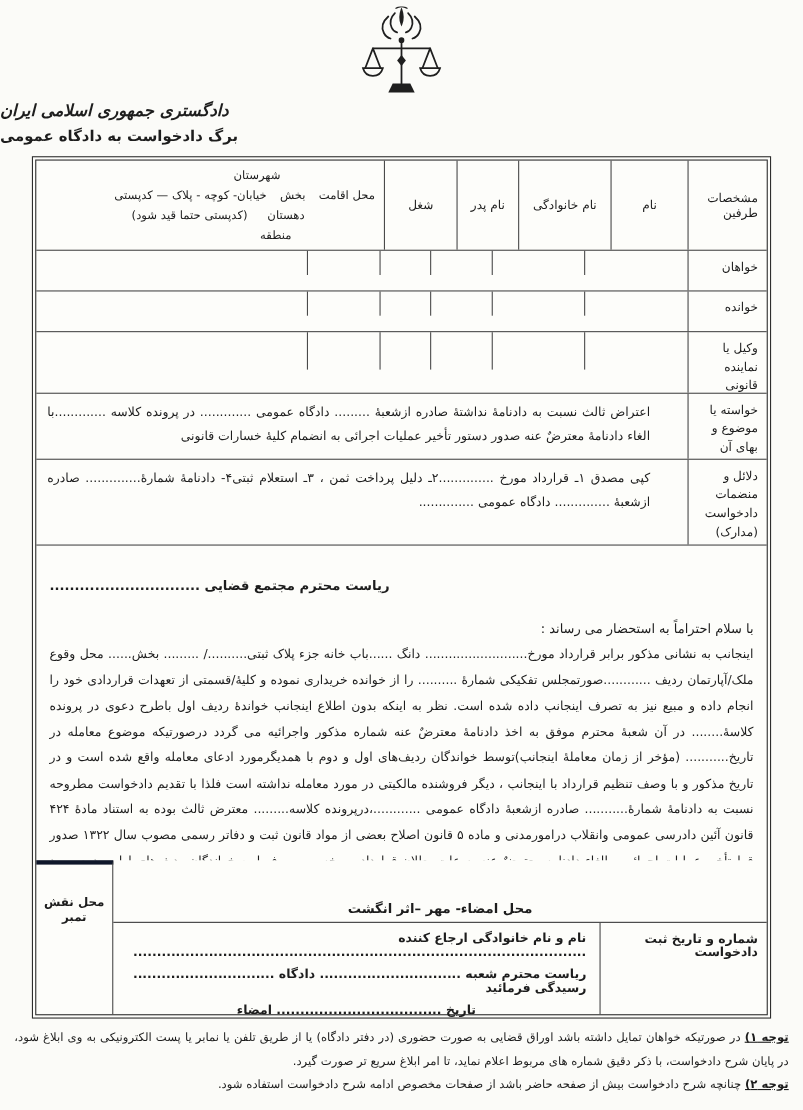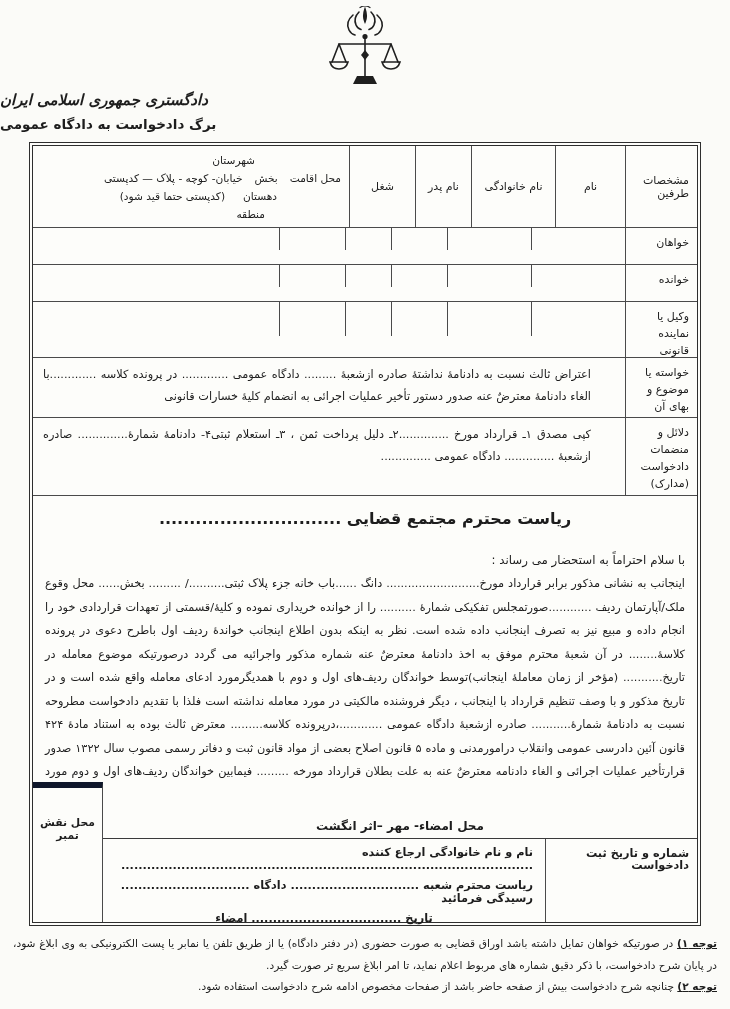--- a/index.html
+++ b/index.html
@@ -36,28 +36,28 @@
   .pc { background: linear-gradient(#4a4a4a, #4a4a4a) no-repeat left top / 1px 62%; }
   .pc.last { background: none; flex: 1; }
   .pw-name { width: 70px; } .pw-family { width: 84px; } .pw-father { width: 56px; }
   .pw-age { width: 46px; } .pw-job { width: 66px; }
 
   .wide-cell { flex: 1; font-size: 11.3px; line-height: 22px; padding: 6px 10px 0; text-align: justify; }
   .claim-row { height: 60px; } .evid-row { height: 78px; }
 
   
   .bodyarea { height: 286px; padding: 10px 12px 0; overflow: hidden; }
-  .salutation { text-align: center; font-weight: bold; font-size: 16px; margin-top: 3px; }
+  .salutation { text-align: left; font-weight: bold; font-size: 12px; margin-top: 19px; }
   .greeting { margin-top: 25px; font-size: 11.8px; }
   .paragraph { margin-top: 5px; font-size: 11.3px; line-height: 23.5px; text-align: justify; }
 
   
   .bottom { position: relative; flex: 1; }
   .stamp { position: absolute; left: 0; top: 0; bottom: 0; width: 70px;
-           border-top: 6px solid #0f172a; border-right: 1px solid #4a4a4a;
+           border-top: 4px solid #0f172a; border-right: 1px solid #4a4a4a;
            padding-top: 28px; text-align: center; font-weight: bold; font-size: 10.8px; }
   .sigrow { position: absolute; left: 70px; right: 0; top: 0; height: 56px;
             display: flex; align-items: flex-end; justify-content: center;
             font-weight: bold; font-size: 12px; padding-bottom: 5px; }
   .lower { position: absolute; left: 70px; right: 0; top: 56px; bottom: 0;
            border-top: 1.5px solid #3a3a3a; display: flex; }
   .register { width: 152px; border-left: 1px solid #4a4a4a; padding: 9px 8px 0 4px;
               font-weight: bold; font-size: 11.3px; line-height: 12px; }
   .referral { flex: 1; padding: 7px 12px 0; font-size: 11.3px; font-weight: bold; }
   .referral .rl { margin-bottom: 7px; }

